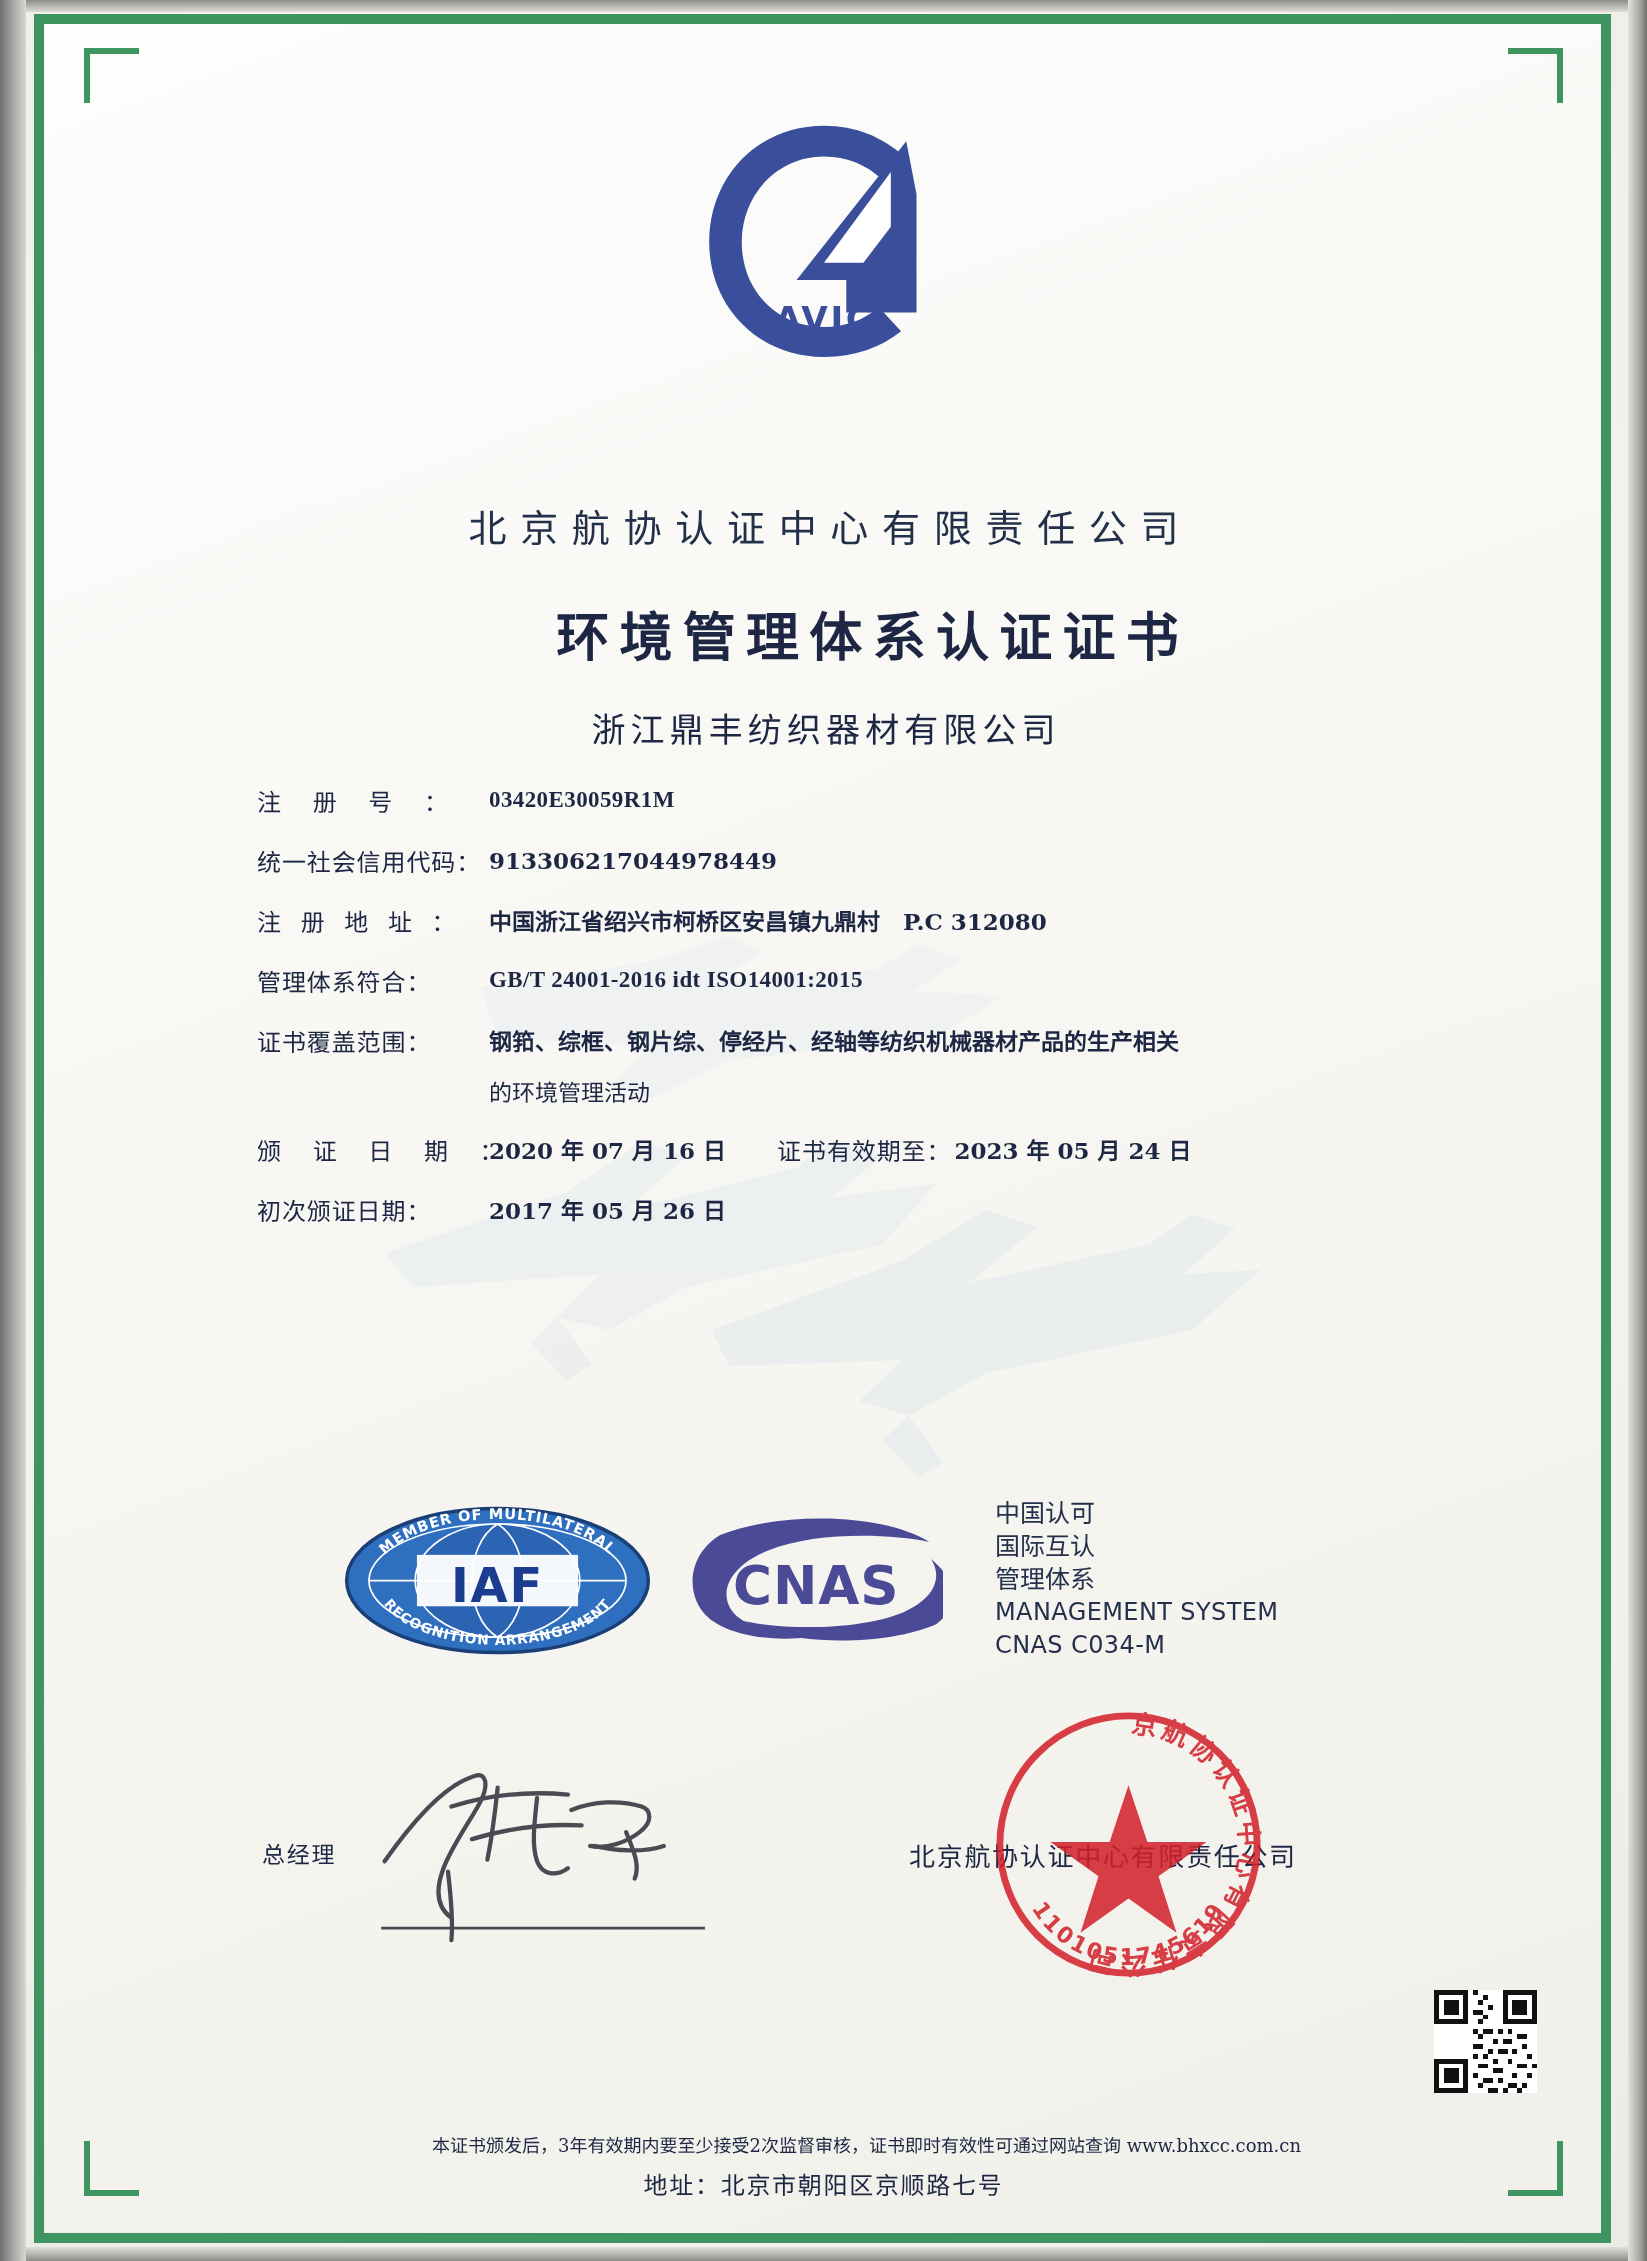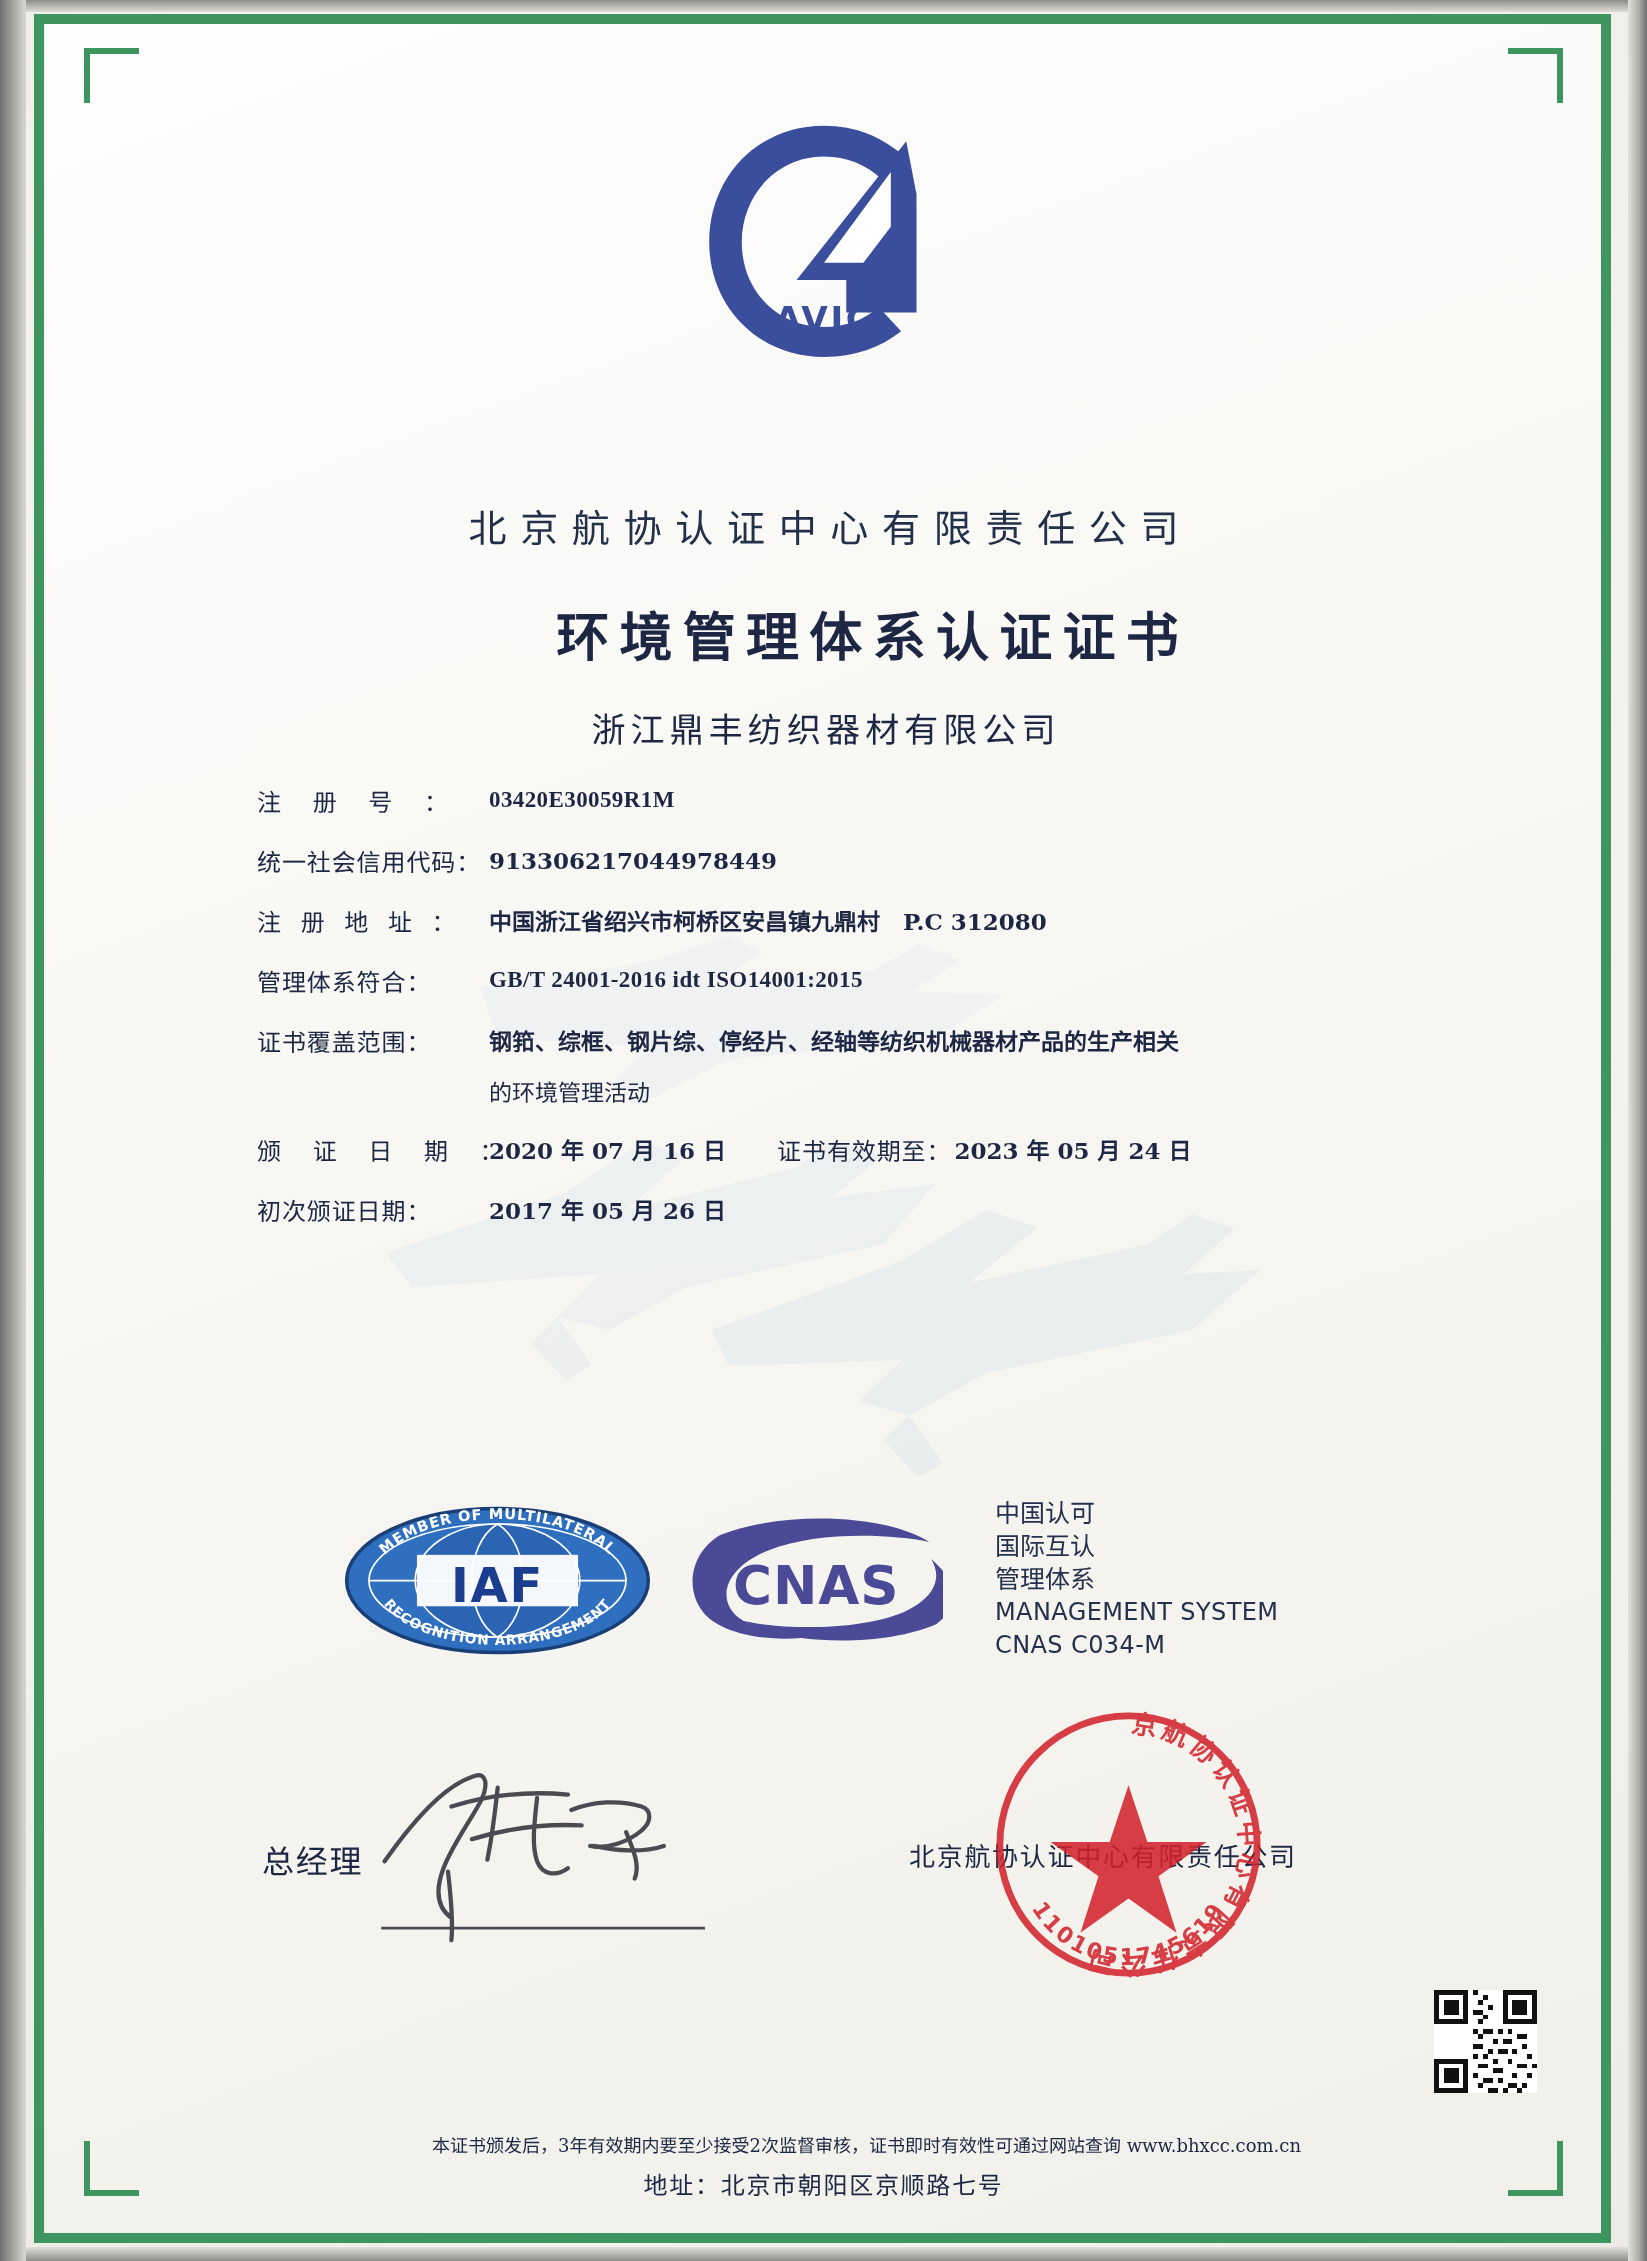--- a/index.html
+++ b/index.html
@@ -188,21 +188,21 @@
     line-height: 33px;
     color: #25304c;
     white-space: nowrap;
   }
   .cnas-text .en { font-size: 24px; letter-spacing: 0.4px; }
 
   
   .sig-label {
     position: absolute;
     left: 262px; top: 1836px;
-    font-size: 32px;
+    font-size: 23px;
     letter-spacing: 1.7px;
     color: #1d2743;
   }
   .sig-image { position: absolute; left: 369px; top: 1750px; width: 343px; height: 197px; }
   .issuer-name {
     position: absolute;
     left: 909px; top: 1836px;
     font-size: 26px;
     letter-spacing: 1.7px;
     color: #1d2743;

